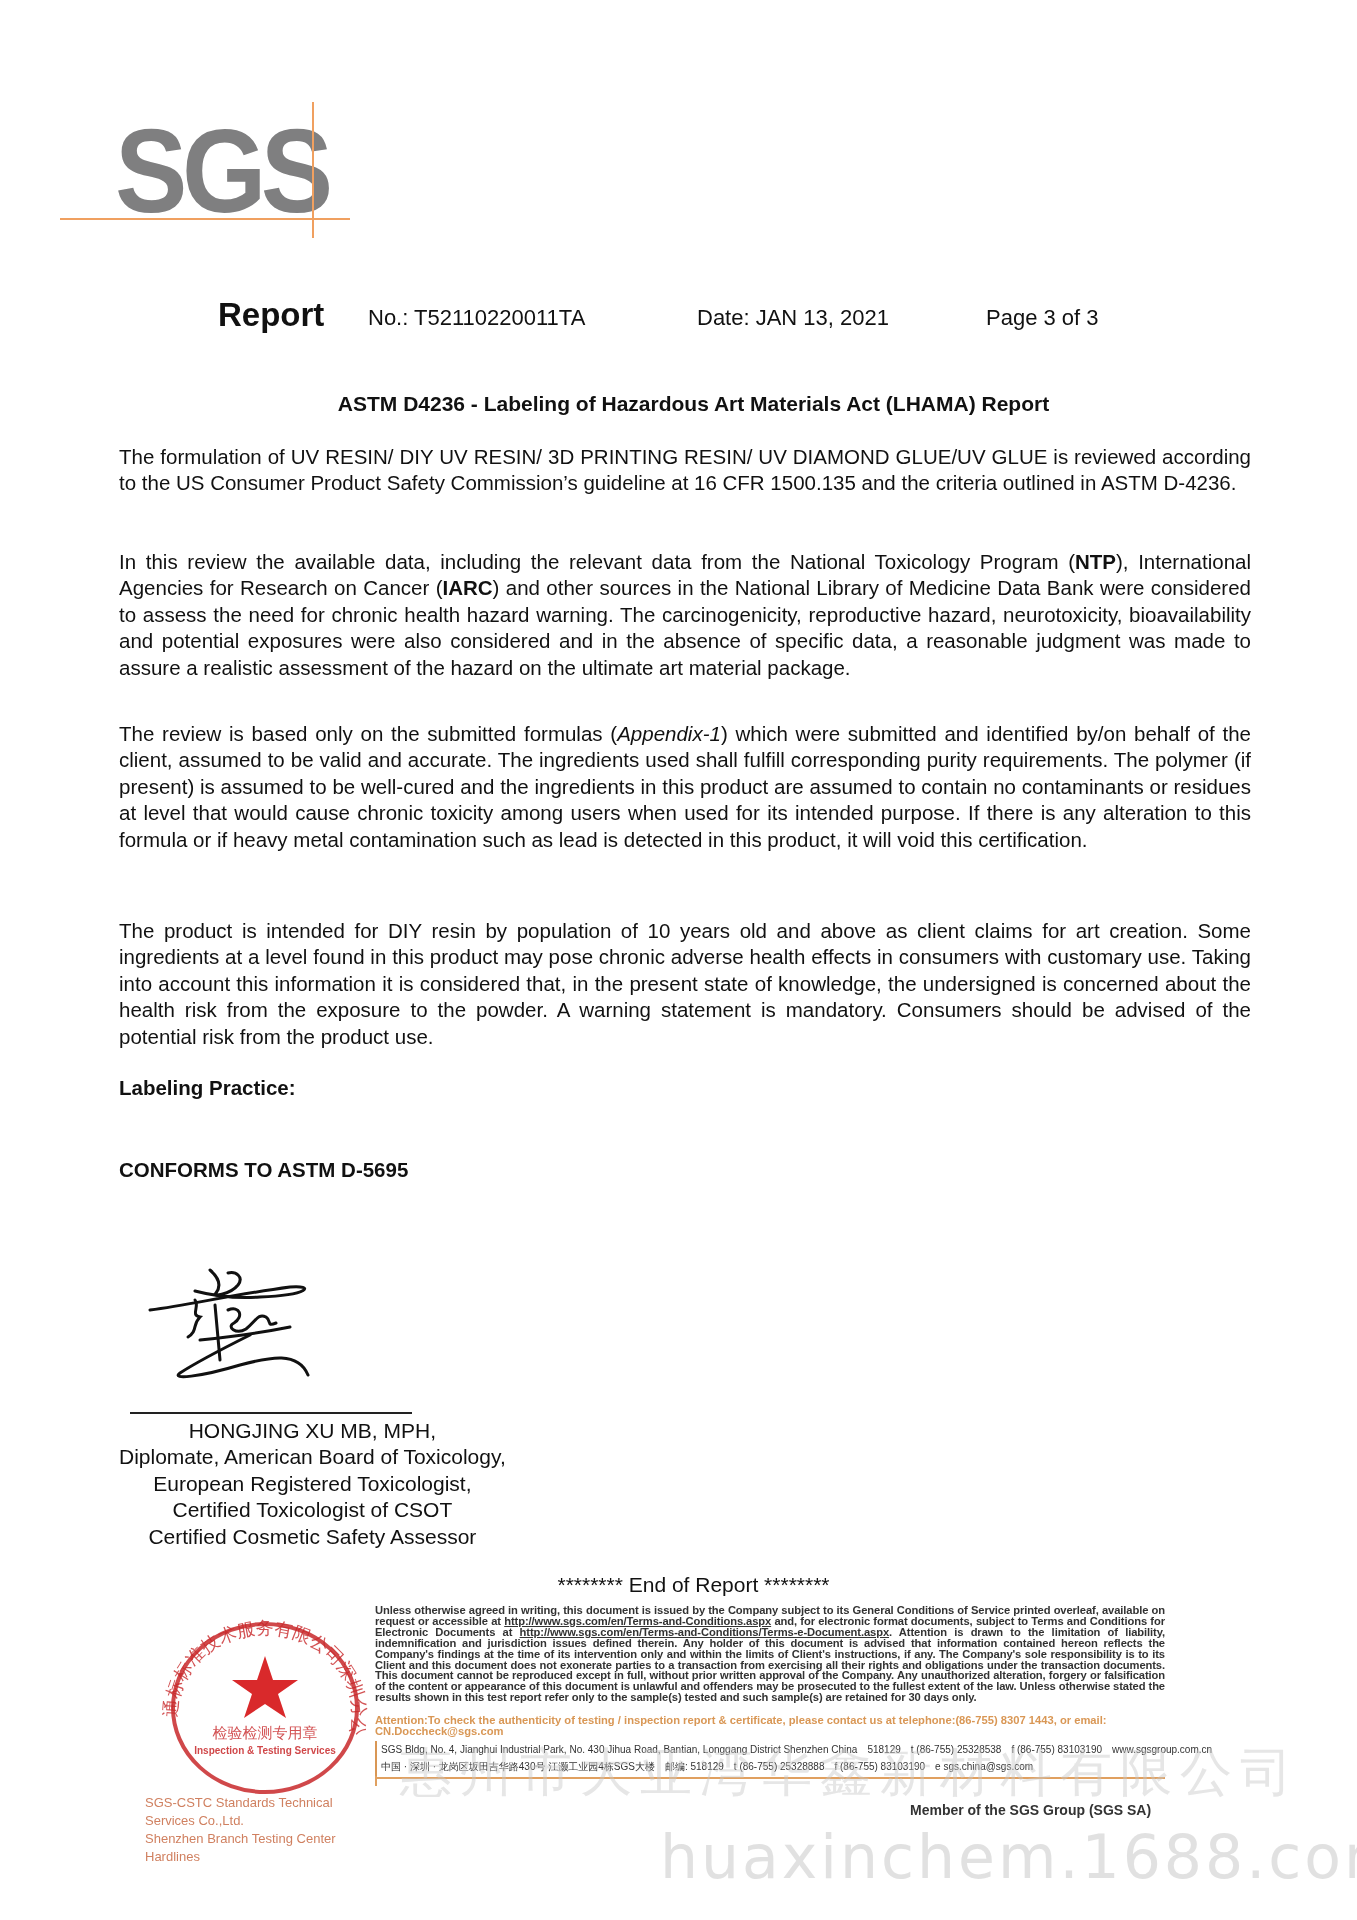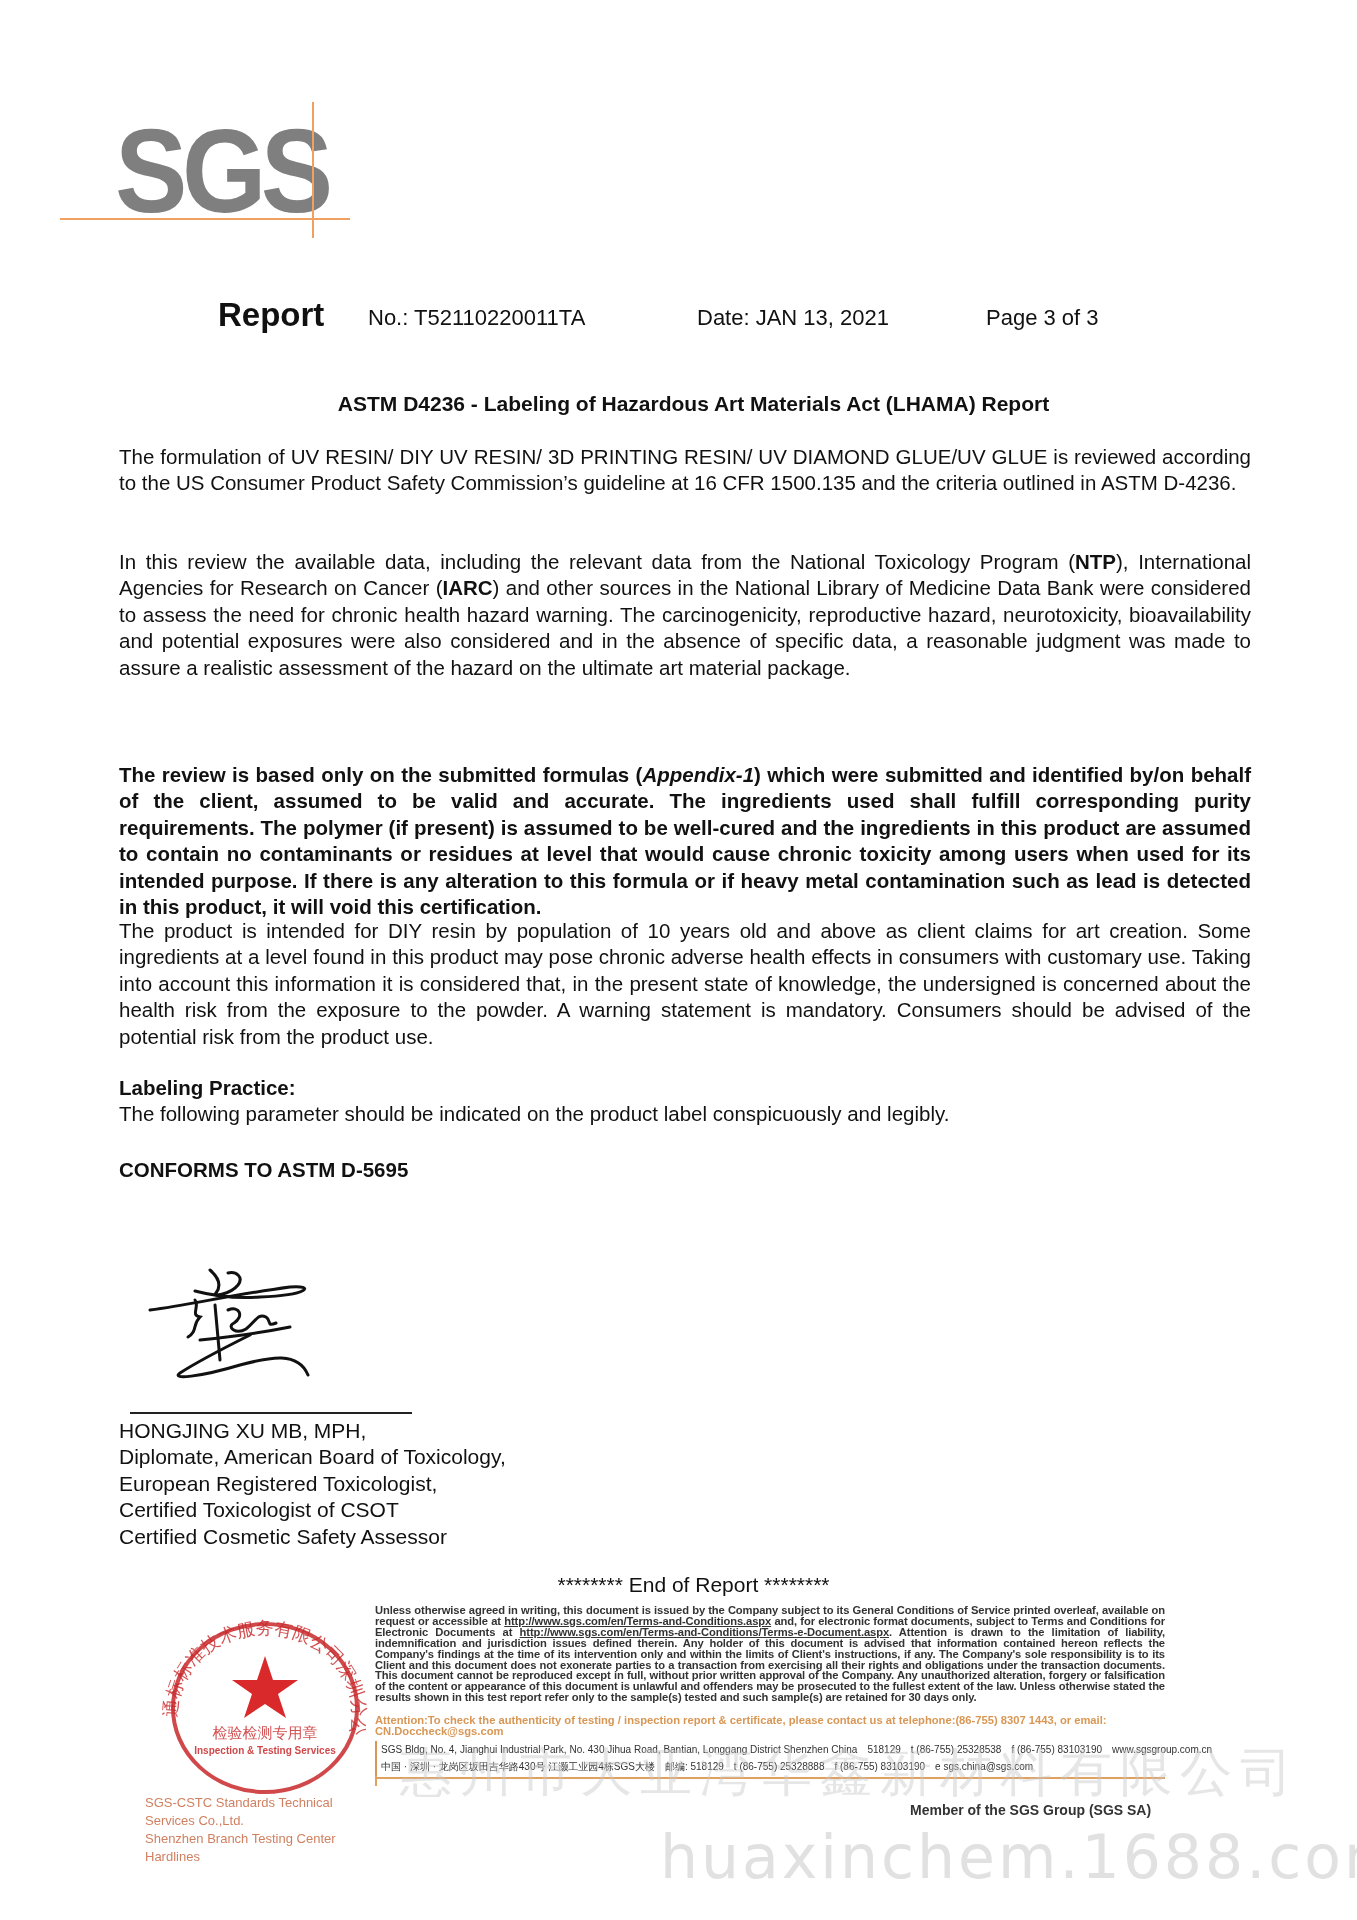--- a/index.html
+++ b/index.html
@@ -21,31 +21,31 @@
   #header .no { position: absolute; left: 150px; top: 9px; font-size: 22px; }
   #header .date { position: absolute; left: 479px; top: 9px; font-size: 22px; }
   #header .page { position: absolute; left: 768px; top: 9px; font-size: 22px; }
 
   #doc-heading { left: 0; width: 1357px; top: 392px; text-align: center; font-weight: bold; font-size: 21px; }
   #doc-heading span { display: inline-block; margin-left: 30px; }
 
   .para { left: 119px; width: 1132px; font-size: 20.5px; line-height: 26.4px; text-align: justify; }
   #p1 { top: 444px; }
   #p2 { top: 549px; }
-  #p3 { top: 762px; font-weight: bold; }
+  #p3 { top: 721px; }
   #p4 { top: 918px; }
   #labeling { top: 1075px; }
   #conforms { top: 1157px; }
   .para b { font-weight: bold; }
   .para i { font-style: italic; }
 
   
   #signature { left: 140px; top: 1265px; width: 200px; height: 125px; }
   #sig-line { left: 130px; top: 1412px; width: 282px; height: 2px; background: #222; }
-  #signer { left: 119px; top: 1418px; font-size: 21px; line-height: 26.4px; }
+  #signer { left: 119px; top: 1418px; font-size: 21px; line-height: 26.4px; text-align: center; }
 
   #end-of-report { left: 0; width: 1357px; top: 1573px; text-align: center; font-size: 21px; }
   #end-of-report span { display: inline-block; margin-left: 30px; }
 
   
   #stamp { left: 150px; top: 1608px; width: 230px; height: 190px; }
   #stamp-text { left: 145px; top: 1794px; width: 235px; color: #d08060; font-size: 13px; line-height: 18px; }
 
   
   #disclaimer { left: 375px; top: 1605px; width: 790px; font-size: 11.2px; line-height: 10.9px;
@@ -88,21 +88,20 @@
 <div id="p1" class="abs para">The formulation of UV RESIN/ DIY UV RESIN/ 3D PRINTING RESIN/ UV DIAMOND GLUE/UV GLUE is reviewed according to the US Consumer Product Safety Commission’s guideline at 16 CFR 1500.135 and the criteria outlined in ASTM D-4236.</div>
 
 <div id="p2" class="abs para"><span>In this review the available data, including the relevant data from the National Toxicology Program (</span><b>NTP</b><span>), International Agencies for Research on Cancer (</span><b>IARC</b><span>) and other sources in the National Library of Medicine Data Bank were considered to assess the need for chronic health hazard warning. The carcinogenicity, reproductive hazard, neurotoxicity, bioavailability and potential exposures were also considered and in the absence of specific data, a reasonable judgment was made to assure a realistic assessment of the hazard on the ultimate art material package.</span></div>
 
 <div id="p3" class="abs para"><span>The review is based only on the submitted formulas (</span><i>Appendix-1</i><span>) which were submitted and identified by/on behalf of the client, assumed to be valid and accurate. The ingredients used shall fulfill corresponding purity requirements. The polymer (if present) is assumed to be well-cured and the ingredients in this product are assumed to contain no contaminants or residues at level that would cause chronic toxicity among users when used for its intended purpose. If there is any alteration to this formula or if heavy metal contamination such as lead is detected in this product, it will void this certification.</span></div>
 
 <div id="p4" class="abs para">The product is intended for DIY resin by population of 10 years old and above as client claims for art creation. Some ingredients at a level found in this product may pose chronic adverse health effects in consumers with customary use. Taking into account this information it is considered that, in the present state of knowledge, the undersigned is concerned about the health risk from the exposure to the powder. A warning statement is mandatory. Consumers should be advised of the potential risk from the product use.</div>
 
 <div id="labeling" class="abs para">
   <b>Labeling Practice:</b><br>
-  <span>The following parameter should be indicated on the product label conspicuously and legibly.</span>
 </div>
 
 <div id="conforms" class="abs para">
   <b>CONFORMS TO ASTM D-5695</b><br>
 </div>
 
 <svg id="signature" class="abs" viewBox="0 0 200 125">
   <g fill="none" stroke="#111" stroke-width="3" stroke-linecap="round">
     <path d="M10 45 C 50 40, 90 30, 150 22 C 175 20, 170 30, 120 32 C 90 34, 70 30, 55 26"></path>
     <path d="M70 5 C 78 12, 82 20, 76 28 C 70 32, 90 30, 98 20 C 104 12, 96 6, 88 8"></path>

